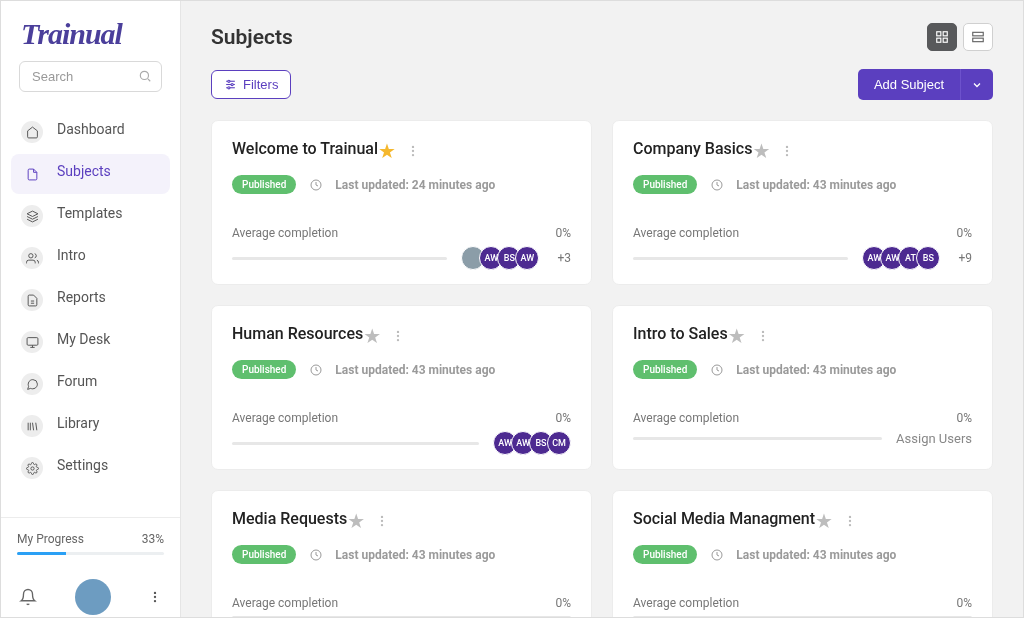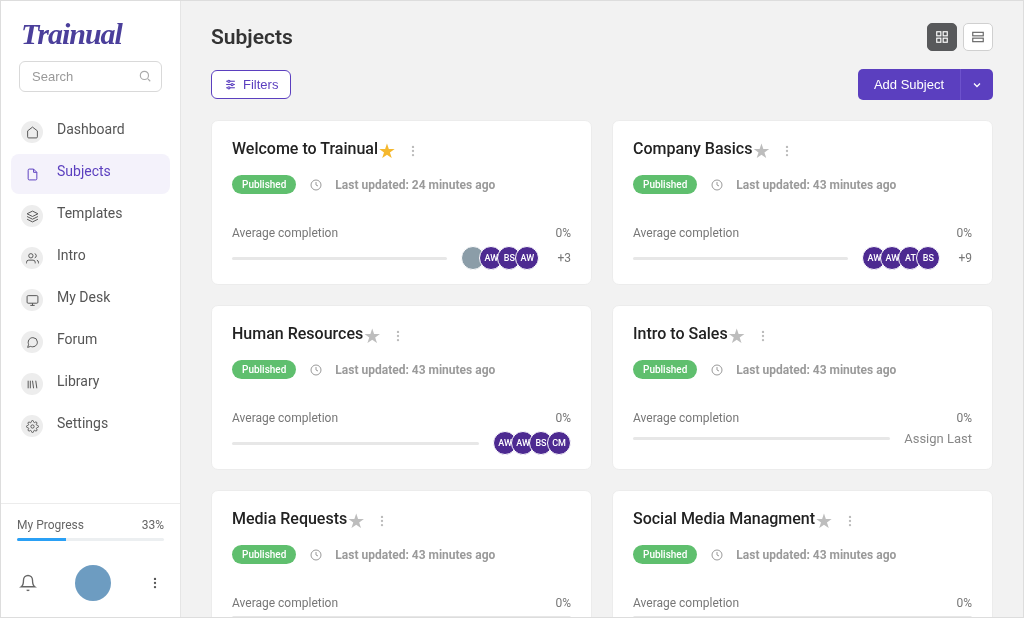--- a/index.html
+++ b/index.html
@@ -115,20 +115,30 @@
         <li class="nav-item">
           <span class="ico">
             <svg width="13" height="13" viewBox="0 0 24 24" fill="none" stroke="currentColor" stroke-width="1.8">
               <path d="M17 21v-2a4 4 0 0 0-4-4H5a4 4 0 0 0-4 4v2"></path>
               <circle cx="9" cy="7" r="4"></circle>
               <path d="M23 21v-2a4 4 0 0 0-3-3.87"></path>
               <path d="M16 3.13a4 4 0 0 1 0 7.75"></path>
             </svg>
           </span>
           <span>Intro</span>
+        </li>
+        <li class="nav-item">
+          <span class="ico">
+            <svg width="13" height="13" viewBox="0 0 24 24" fill="none" stroke="currentColor" stroke-width="1.8">
+              <path d="M14 2H6a2 2 0 0 0-2 2v16a2 2 0 0 0 2 2h12a2 2 0 0 0 2-2V8z"></path>
+              <line x1="9" y1="13" x2="15" y2="13"></line>
+              <line x1="9" y1="17" x2="15" y2="17"></line>
+            </svg>
+          </span>
+          <span>Reports</span>
         </li>
         <li class="nav-item">
           <span class="ico">
             <svg width="13" height="13" viewBox="0 0 24 24" fill="none" stroke="currentColor" stroke-width="1.8">
               <rect x="2" y="3" width="20" height="14" rx="2"></rect>
               <line x1="8" y1="21" x2="16" y2="21"></line>
               <line x1="12" y1="17" x2="12" y2="21"></line>
             </svg>
           </span>
           <span>My Desk</span>
@@ -379,21 +389,21 @@
               <span>Last updated: 43 minutes ago</span>
             </span>
           </div>
           <div class="card-foot">
             <div class="comp-row">
               <span>Average completion</span>
               <span>0%</span>
             </div>
             <div class="comp-bar-row">
               <div class="comp-bar"></div>
-              <span class="assign-link">Assign Last</span>
+              <span class="assign-link">Assign Users</span>
             </div>
           </div>
         </div>
         <div class="card">
           <div class="card-head">
             <div class="card-title">Media Requests</div>
             <div class="card-actions">
               <span class="star">★</span>
               <span class="card-dots">
                 <svg width="14" height="14" viewBox="0 0 24 24" fill="currentColor">

